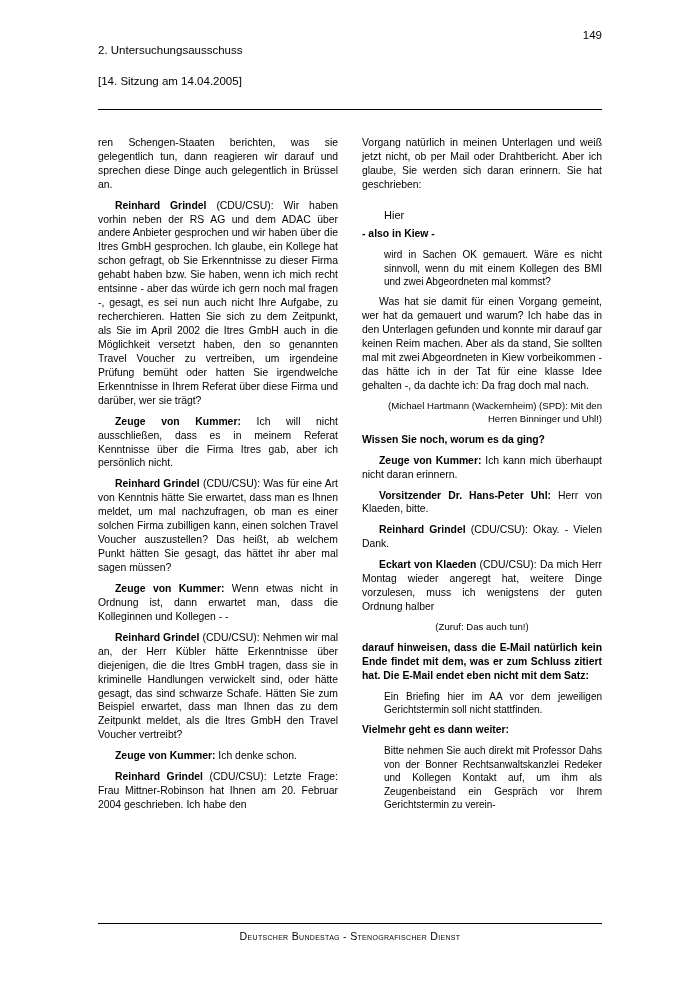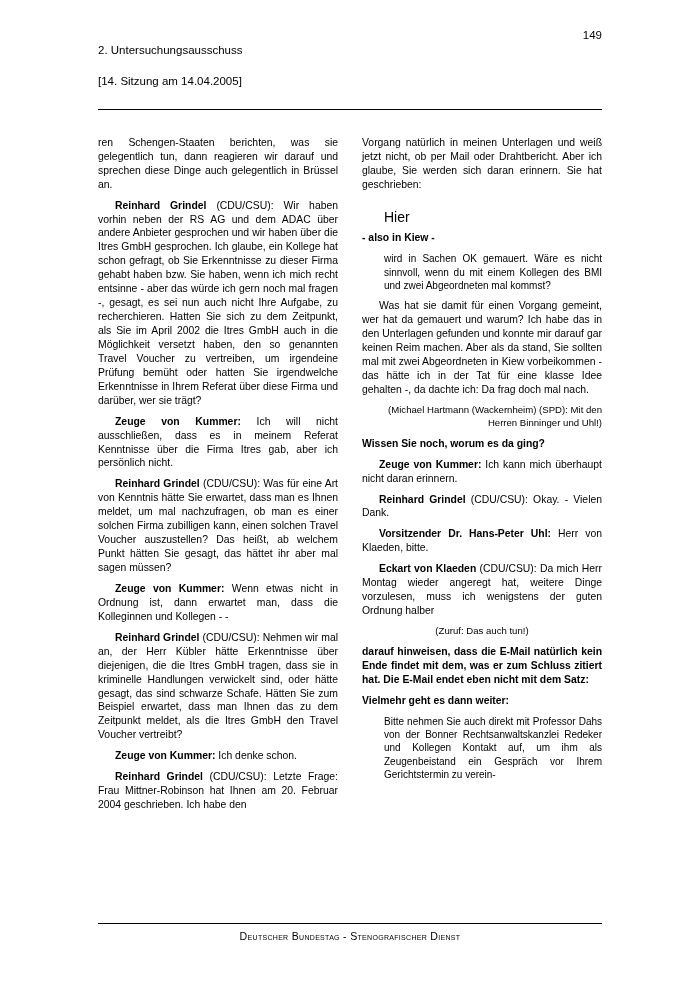--- a/index.html
+++ b/index.html
@@ -68,21 +68,21 @@
   }
   .sp { font-weight: bold; }
   .quote {
     margin: 0 0 7px 22px;
     text-align: justify;
     font-size: 10px;
     line-height: 1.34;
   }
   .quote-first {
     margin: 16px 0 5px 22px;
-    font-size: 14px;
+    font-size: 11px;
   }
   .flush {
     margin: 0 0 7px 0;
     text-indent: 0;
     font-weight: bold;
   }
   .center {
     text-align: right;
     margin: 0 0 7px 0;
     font-size: 9.6px;
@@ -155,30 +155,31 @@
       <p class="quote"><span>wird in Sachen OK gemauert. Wäre es nicht sinnvoll, wenn du mit einem Kollegen des BMI und zwei Abgeordneten mal kommst?</span></p>
 
       <p class="ind"><span>Was hat sie damit für einen Vorgang gemeint, wer hat da gemauert und warum? Ich habe das in den Unterlagen gefunden und konnte mir darauf gar keinen Reim machen. Aber als da stand, Sie sollten mal mit zwei Abgeordneten in Kiew vorbeikommen - das hätte ich in der Tat für eine klasse Idee gehalten -, da dachte ich: Da frag doch mal nach.</span></p>
 
       <p class="center"><span>(Michael Hartmann (Wackernheim) (SPD): Mit den Herren Binninger und Uhl!)</span></p>
 
       <p class="flush"><span>Wissen Sie noch, worum es da ging?</span></p>
 
       <p class="ind"><span class="sp">Zeuge von Kummer:</span><span> </span><span>Ich kann mich überhaupt nicht daran erinnern.</span></p>
 
+      <p class="ind"><span class="sp">Vorsitzender Dr. Hans-Peter Uhl:</span><span> </span><span>Herr von Klaeden, bitte.</span></p>
+
       <p class="ind"><span class="sp">Reinhard Grindel</span><span> (CDU/CSU): </span><span>Okay. - Vielen Dank.</span></p>
-
-      <p class="ind"><span class="sp">Vorsitzender Dr. Hans-Peter Uhl:</span><span> </span><span>Herr von Klaeden, bitte.</span></p>
 
       <p class="ind"><span class="sp">Eckart von Klaeden</span><span> (CDU/CSU): </span><span>Da mich Herr Montag wieder angeregt hat, weitere Dinge vorzulesen, muss ich wenigstens der guten Ordnung halber</span></p>
 
       <p class="center-sm"><span>(Zuruf: Das auch tun!)</span></p>
 
       <p class="flush"><span>darauf hinweisen, dass die E-Mail natürlich kein Ende findet mit dem, was er zum Schluss zitiert hat. Die E-Mail endet eben nicht mit dem Satz:</span></p>
 
+      <p class="quote"><span>Ein Briefing hier im AA vor dem jeweiligen Gerichtstermin soll nicht stattfinden.</span></p>
 
       <p class="flush"><span>Vielmehr geht es dann weiter:</span></p>
 
       <p class="quote"><span>Bitte nehmen Sie auch direkt mit Professor Dahs von der Bonner Rechtsanwaltskanzlei Redeker und Kollegen Kontakt auf, um ihm als Zeugenbeistand ein Gespräch vor Ihrem Gerichtstermin zu verein-</span></p>
     </div>
 
   </div>
 
   <div class="footer">
     <div class="footer-rule"></div>

